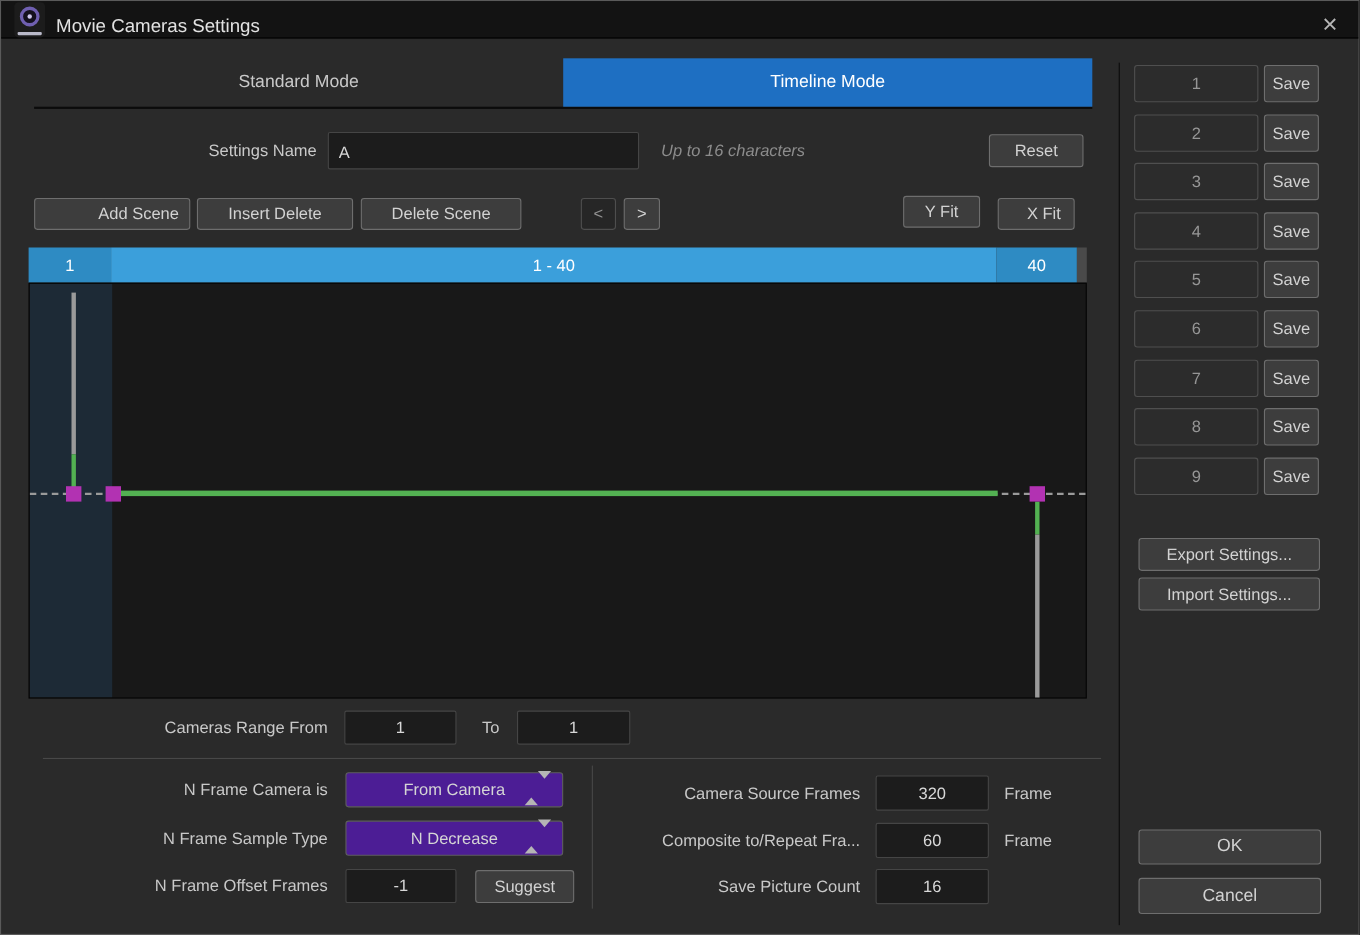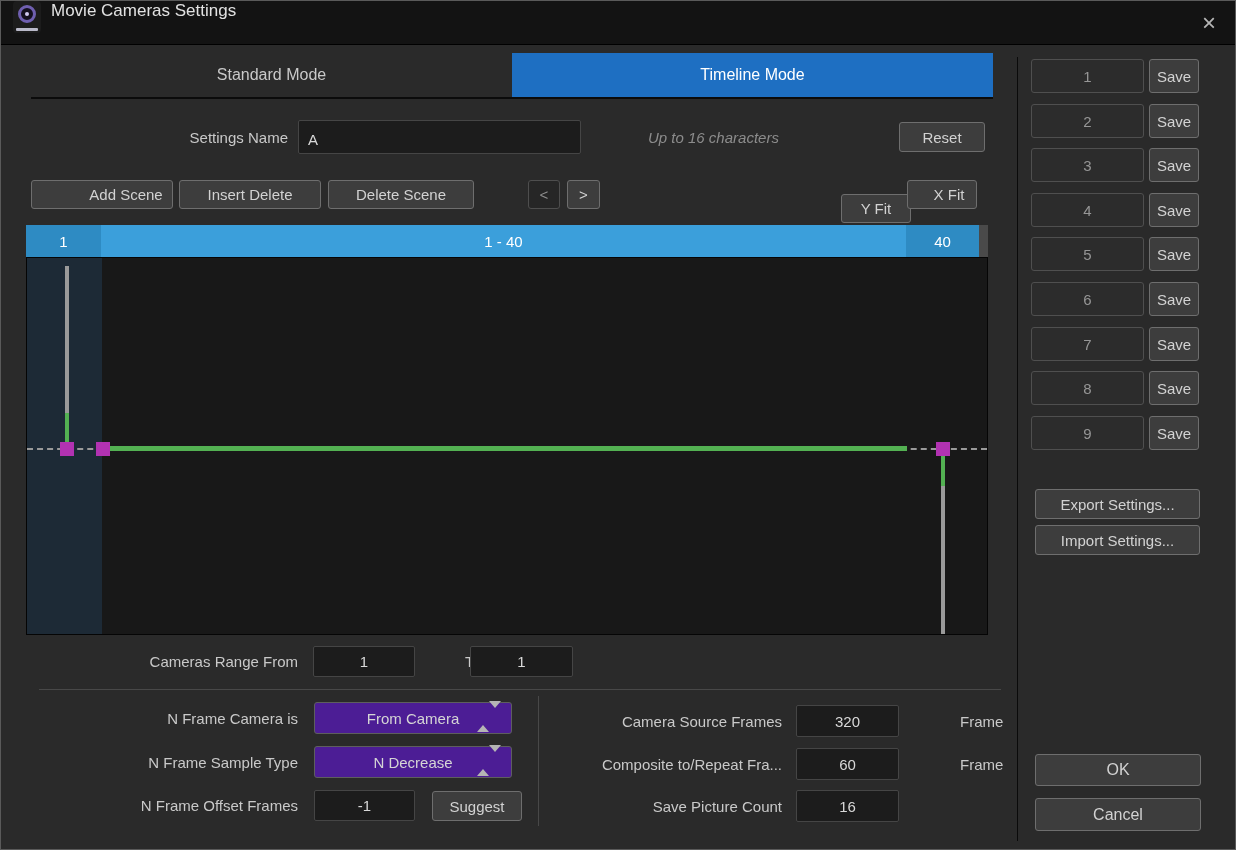--- a/index.html
+++ b/index.html
@@ -7,23 +7,23 @@
   body { font-family:"Liberation Sans", sans-serif; }
 
   .window {
     position:relative; width:1236px; height:850px;
     background:#2a2a2a; border:1px solid #5a5a5a; overflow:hidden;
     color:#cdcdcd;
   }
 
   
   .titlebar {
-    position:absolute; left:0; top:0; width:100%; height:44px;
+    position:absolute; left:0; top:0; width:100%; height:34px;
     background:#131313; border-bottom:1px solid #000;
-    display:flex; align-items:flex-start;
+    display:flex; align-items:flex-end;
   }
   .app-icon {
     width:28px; height:32px; margin-left:12px; border-radius:4px;
     background:#1c1c1c; position:relative; flex:0 0 auto;
   }
   .app-icon .lens {
     position:absolute; left:5px; top:4px; width:18px; height:18px;
     border-radius:50%; background:#14101e;
     border:3px solid #6f5fb0;
   }
@@ -49,21 +49,21 @@
     display:flex; align-items:center; justify-content:center; cursor:pointer;
   }
   .btn-dark { background:#262626; border-color:#4e4e4e; color:#8f8f8f; }
   .field {
     position:absolute; background:#1c1c1c; border:1px solid #454545;
     border-radius:2px; color:#d8d8d8; font-size:15px;
     font-family:"Liberation Sans", sans-serif;
   }
   input.field { outline:none; }
   .lbl { position:absolute; font-size:15px; color:#c9c9c9;
-         display:flex; align-items:center;padding-left:47px; }
+         display:flex; align-items:center; }
   .lbl.right { justify-content:flex-end; }
 
   
   .tabs {
     position:absolute; left:30px; top:52px; width:962px; height:46px;
     display:flex; border-bottom:2px solid #0b0b0b;
   }
   .tab {
     flex:1; display:flex; align-items:center; justify-content:center;
     font-size:16px; color:#c9c9c9; cursor:pointer;
@@ -75,21 +75,21 @@
   .settings-input { left:297px; top:119px; width:283px; height:34px; padding:4px 9px 0 9px; }
   .settings-hint  { left:600px; top:119px; height:34px; font-style:italic; color:#8c8c8c; }
   .reset-btn { left:898px; top:121px; width:86px; height:30px; }
 
   
   .add-btn    { left:30px;  top:179px; width:142px; height:29px;padding-left:48px; }
   .insert-btn { left:178px; top:179px; width:142px; height:29px; }
   .delete-btn { left:327px; top:179px; width:146px; height:29px; }
   .prev-btn   { left:527px; top:179px; width:32px;  height:29px; }
   .next-btn   { left:566px; top:179px; width:33px;  height:29px; }
-  .yfit-btn   { left:820px; top:193px; width:70px;  height:29px;margin-left:20px; }
+  .yfit-btn   { left:820px; top:177px; width:70px;  height:29px; }
   .xfit-btn   { left:906px; top:179px; width:70px;  height:29px;padding-left:14px; }
 
   
   .timeline { position:absolute; left:25px; top:224px; width:962px; }
   .tl-header { display:flex; height:32px; }
   .tl-cap {
     width:75px; background:var(--timeline-cap,#2e8bc3); color:#fff;
     display:flex; align-items:center; justify-content:center; font-size:15px;
   }
   .tl-cap.end { width:73px; }

